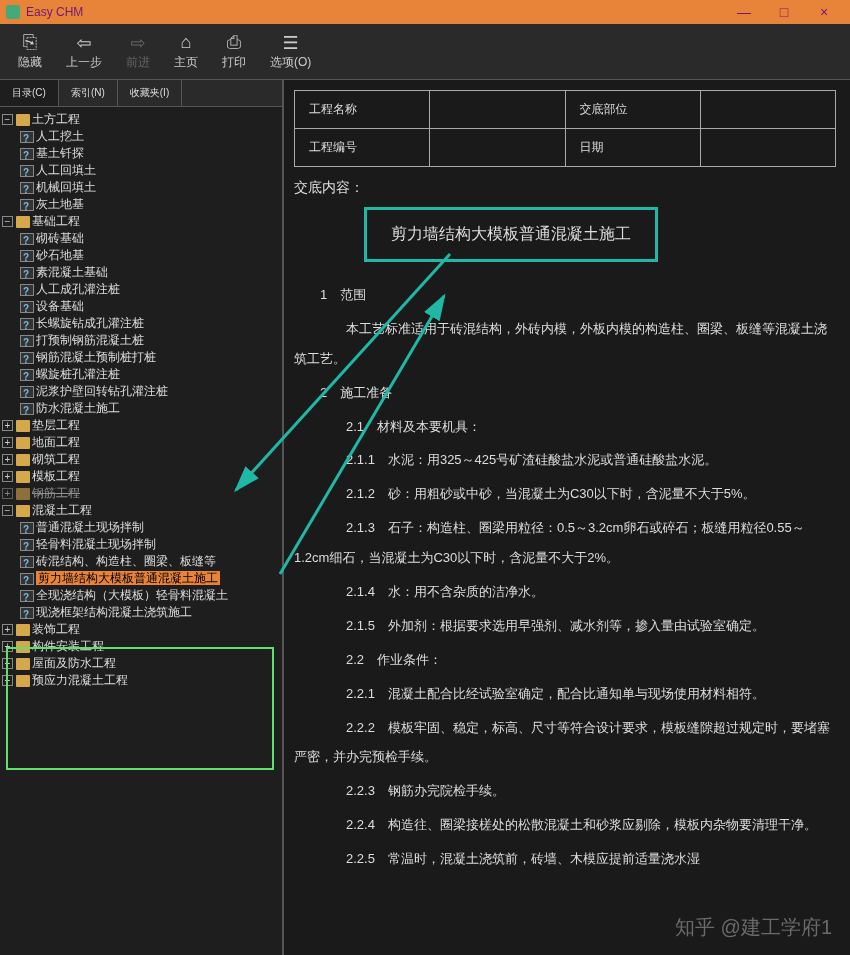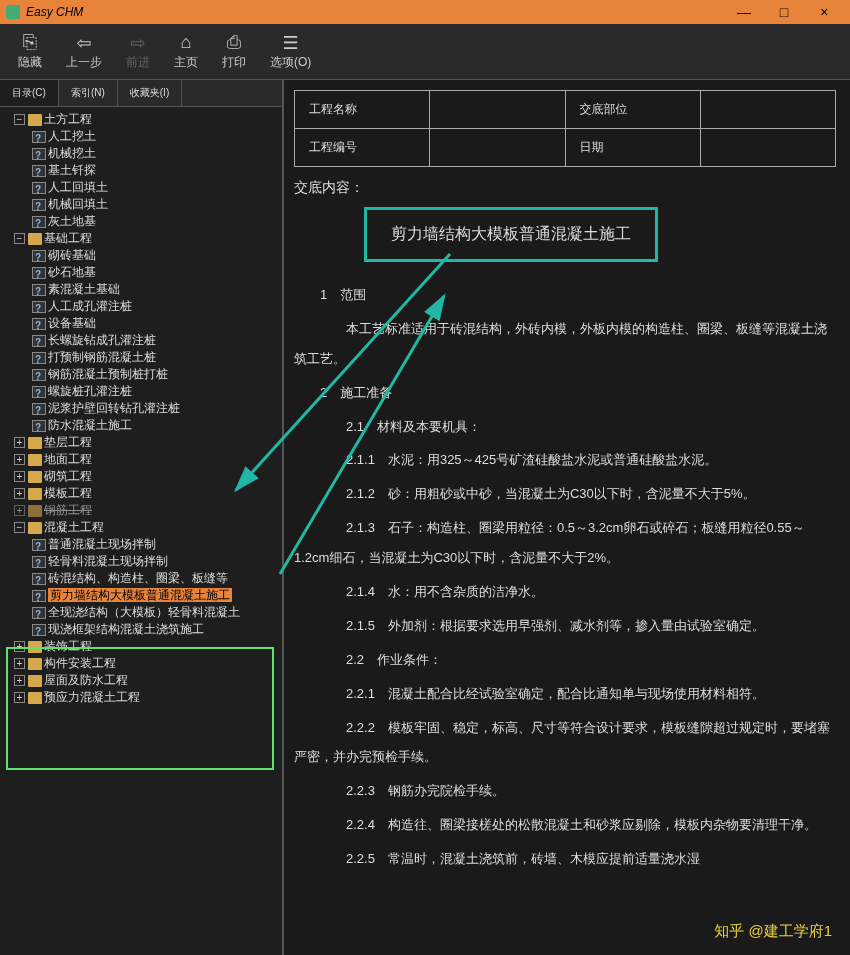--- a/index.html
+++ b/index.html
@@ -1,30 +1,30 @@
 <!DOCTYPE html>
 <html><head>
 <meta charset="utf-8">
 <style>
 * { margin:0; padding:0; box-sizing:border-box; font-family:"Microsoft YaHei","SimSun",sans-serif; }
 body { background:#1a1a1a; color:#ddd; width:850px; height:955px; overflow:hidden; font-size:13px; position:relative; }
-.titlebar { background:#e8833a; height:24px; display:flex; align-items:center; padding:0 6px; color:#000000; font-size:12px;font-style:italic; }
+.titlebar { background:#e8833a; height:24px; display:flex; align-items:center; padding:0 6px; color:#701a75; font-size:12px; }
 .titlebar .icon-app { width:14px; height:14px; background:#4a7; margin-right:6px; border-radius:2px; }
 .titlebar .spacer { flex:1; }
 .titlebar .wbtn { width:40px; text-align:center; font-size:14px; cursor:pointer; }
 .toolbar { background:#2a2a2a; height:56px; display:flex; align-items:center; border-bottom:1px solid #555; padding:0 6px; }
 .toolbtn { display:flex; flex-direction:column; align-items:center; padding:4px 12px; cursor:pointer; font-size:12px; color:#ccc; }
 .toolbtn.disabled { color:#666; }
 .toolbtn .ti { font-size:18px; height:22px; }
 .main { display:flex; height:calc(100% - 80px); }
 .sidebar { width:284px; background:#1e1e1e; border-right:2px solid #555; display:flex; flex-direction:column; }
 .tabs { display:flex; background:#2a2a2a; border-bottom:1px solid #555; }
 .tab { padding:6px 12px; font-size:10px; cursor:pointer; border-right:1px solid #555; }
 .tab.active { background:#1e1e1e; }
-.tree { flex:1; overflow:auto; padding:4px 14px; font-size:12px; line-height:17px; }
+.tree { flex:1; overflow:auto; padding:4px 2px; font-size:12px; line-height:17px; }
 .tree::-webkit-scrollbar { width:14px; height:14px; }
 .tree::-webkit-scrollbar-track { background:#2a2a2a; }
 .tree::-webkit-scrollbar-thumb { background:#555; }
 .treeitem { white-space:nowrap; }
 .toggle { display:inline-block; width:11px; height:11px; border:1px solid #888; text-align:center; line-height:9px; font-size:10px; margin-right:3px; cursor:pointer; color:#ccc; }
 .nodeicon { display:inline-block; width:14px; height:12px; margin-right:2px; vertical-align:middle; }
 .folder { background:#d4a84b; border-radius:1px; }
 .page { background:#333; border:1px solid #888; position:relative; }
 .page::after { content:"?"; position:absolute; left:2px; top:-2px; color:#7bd; font-size:10px; font-weight:bold; }
 .children { padding-left:18px; }
@@ -33,21 +33,21 @@
 .highlight-box { border:2px solid #5be36b; position:absolute; pointer-events:none; }
 .content { flex:1; background:#1a1a1a; overflow:auto; padding:10px 14px 10px 10px; position:relative; }
 .content::-webkit-scrollbar { width:14px; }
 .content::-webkit-scrollbar-track { background:#2a2a2a; }
 .content::-webkit-scrollbar-thumb { background:#555; }
 table.hdr { border-collapse:collapse; width:100%; margin-bottom:12px; }
 table.hdr td { border:1px solid #aaa; padding:10px 14px; font-size:12px; color:#ddd; }
 .sectitle { font-size:14px; margin:6px 0 10px 0; }
 .bigtitle-box { border:3px solid #1fb8a6; padding:14px 24px; display:inline-block; margin-left:70px; font-size:16px; }
 .para { font-size:13px; line-height:2.3; margin:4px 0; text-indent:2em; color:#ddd; }
-.watermark { position:absolute; right:18px; bottom:14px; font-size:15px; color:#fde047; opacity:.9; font-weight:500; }
+.watermark { position:absolute; right:18px; bottom:14px; font-size:20px; color:#737373; opacity:.9; font-weight:500; }
 .arrow { position:absolute; pointer-events:none; }
 </style>
 </head>
 <body>
 
 <div class="titlebar">
   <span class="icon-app"></span>
   <span>Easy CHM</span>
   <span class="spacer"></span>
   <span class="wbtn">—</span>
@@ -86,21 +86,20 @@
   <div class="sidebar">
     <div class="tabs" id="tabs">
         <div class="tab active">目录(C)</div>
         <div class="tab">索引(N)</div>
         <div class="tab">收藏夹(I)</div>
       </div>
     <div class="tree" id="tree">
         <div class="treeitem"><span class="toggle">−</span><span class="nodeicon folder"></span><span class="label">土方工程</span></div>
         <div class="children">
           <div class="treeitem"><span class="nodeicon page"></span><span class="label">人工挖土</span></div>
-          <div class="treeitem"><span class="nodeicon page"></span><span class="label">机械挖土</span></div>
           <div class="treeitem"><span class="nodeicon page"></span><span class="label">基土钎探</span></div>
           <div class="treeitem"><span class="nodeicon page"></span><span class="label">人工回填土</span></div>
           <div class="treeitem"><span class="nodeicon page"></span><span class="label">机械回填土</span></div>
           <div class="treeitem"><span class="nodeicon page"></span><span class="label">灰土地基</span></div>
         </div>
         <div class="treeitem"><span class="toggle">−</span><span class="nodeicon folder"></span><span class="label">基础工程</span></div>
         <div class="children">
           <div class="treeitem"><span class="nodeicon page"></span><span class="label">砌砖基础</span></div>
           <div class="treeitem"><span class="nodeicon page"></span><span class="label">砂石地基</span></div>
           <div class="treeitem"><span class="nodeicon page"></span><span class="label">素混凝土基础</span></div>

